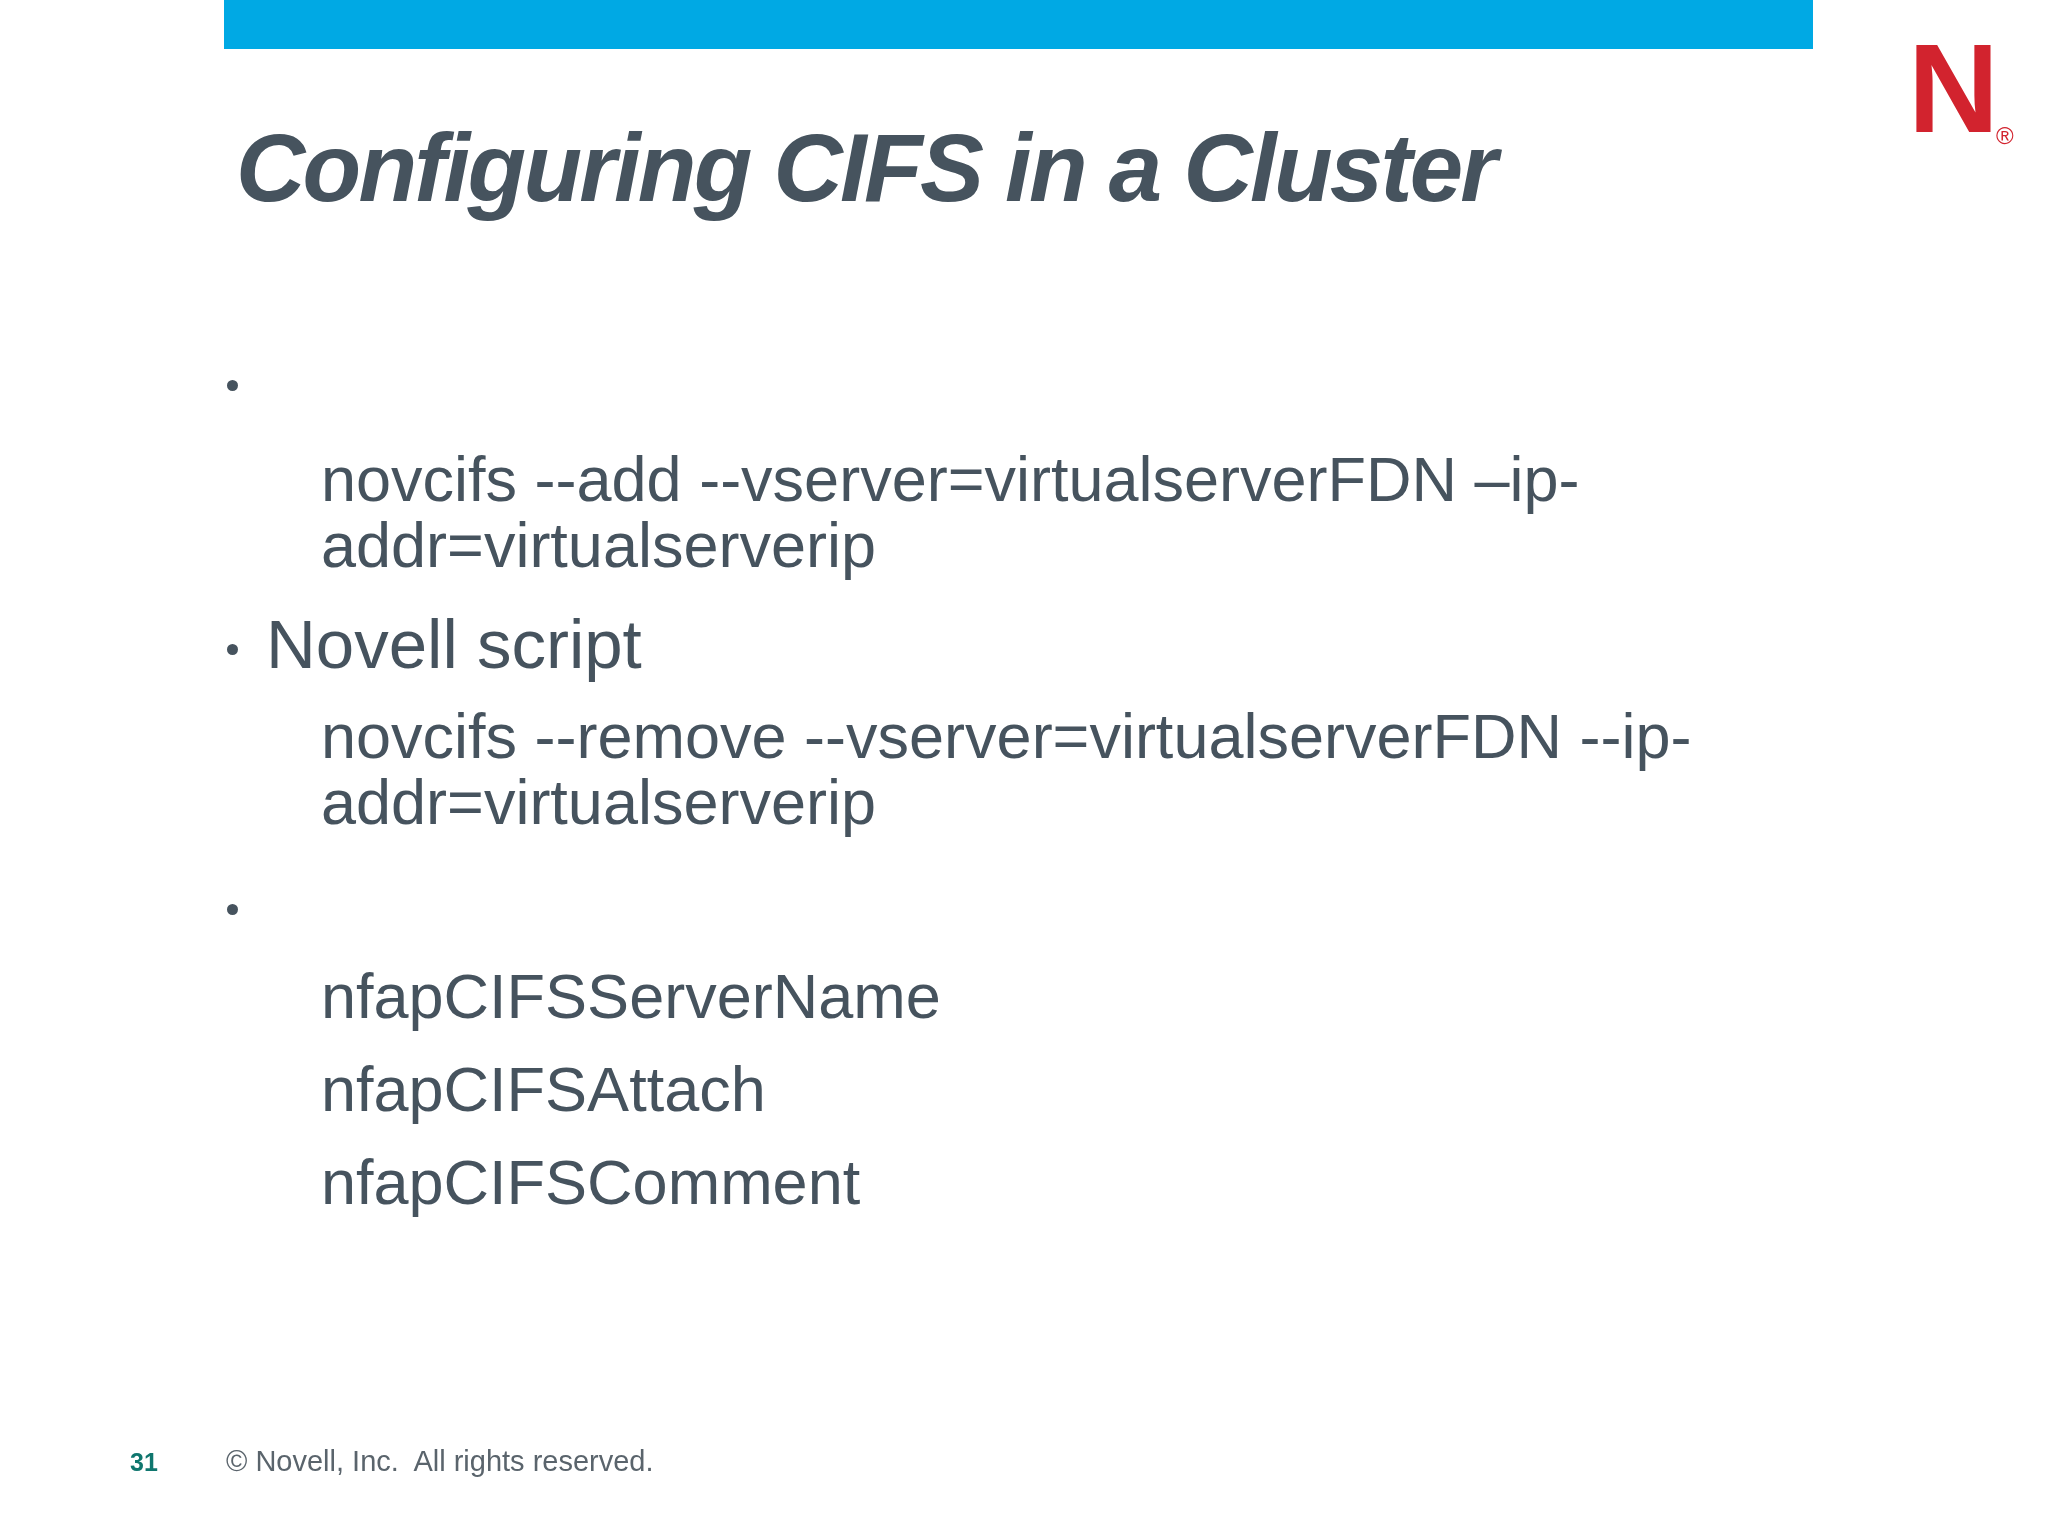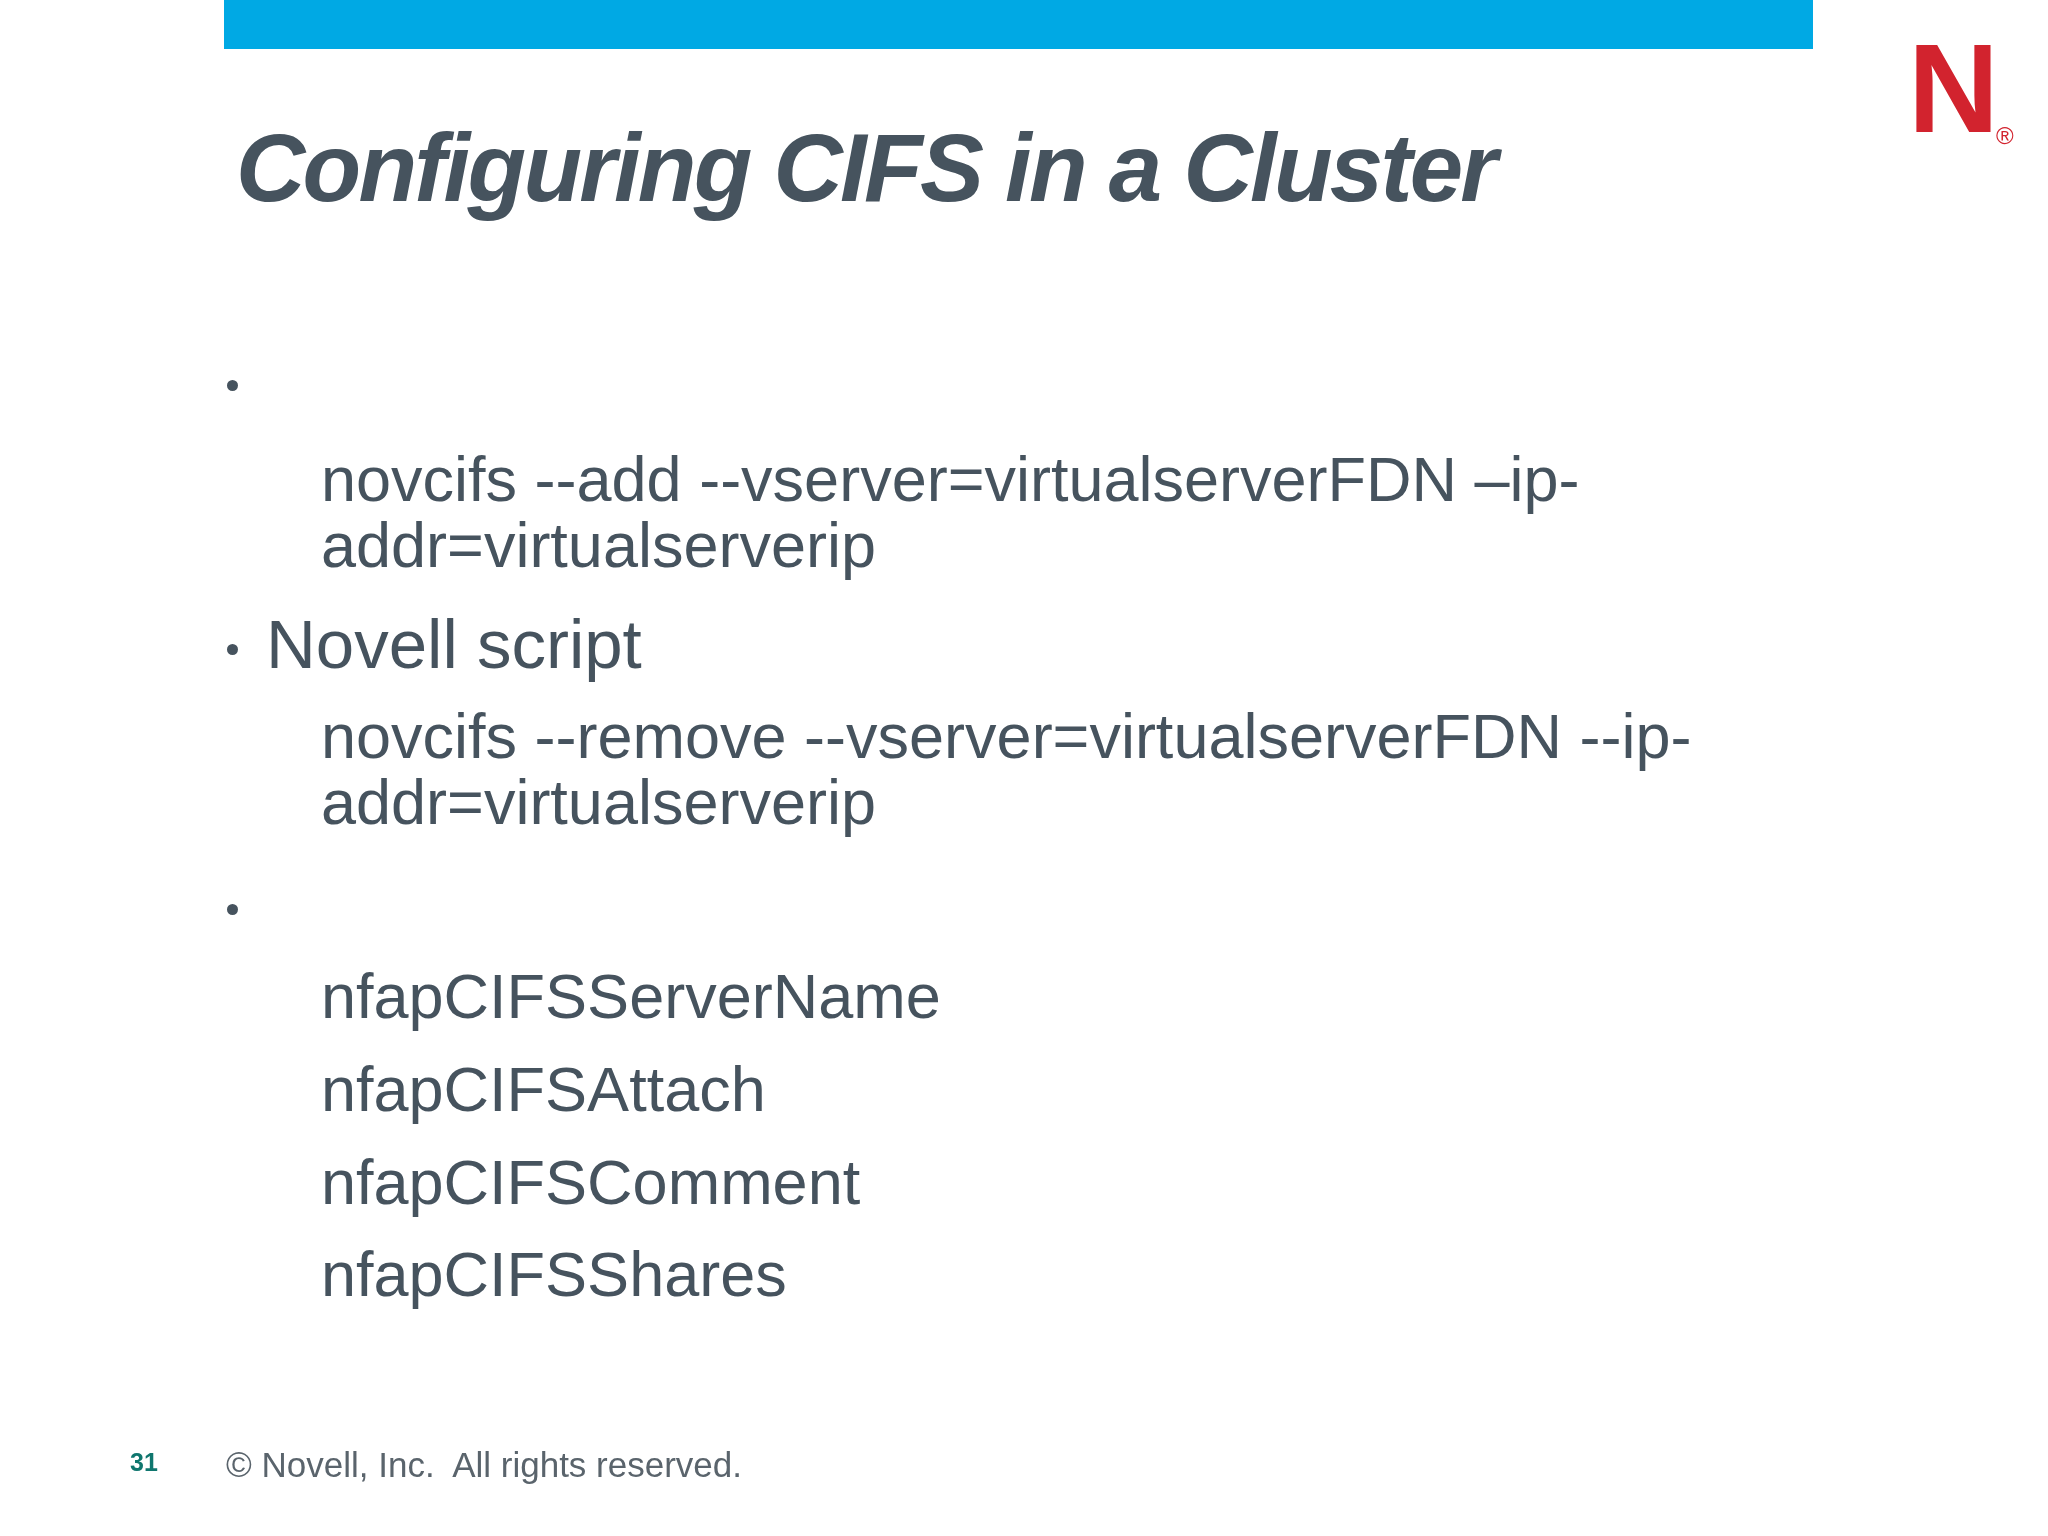--- a/index.html
+++ b/index.html
@@ -92,21 +92,21 @@
     top: 1450px;
     font-size: 25px;
     line-height: 1;
     font-weight: 700;
     color: #0f766e;
   }
   .copyright {
     position: absolute;
     left: 226px;
     top: 1447px;
-    font-size: 35px;
+    font-size: 29px;
     line-height: 1;
     font-weight: 400;
     color: #5A646C;
     white-space: nowrap;
     text-align: center;
   }
 </style>
 </head>
 <body>
 
@@ -127,18 +127,17 @@
 
   <div class="dot" style="top:644px"></div>
   <div class="label" style="top:610px">Novell script</div>
   <div class="code" style="top:705px">novcifs --remove --vserver=virtualserverFDN --ip-</div>
   <div class="code" style="top:771px">addr=virtualserverip</div>
 
   <div class="dot" style="top:904px"></div>
   <div class="code" style="top:965px">nfapCIFSServerName</div>
   <div class="code" style="top:1058px">nfapCIFSAttach</div>
   <div class="code" style="top:1151px">nfapCIFSComment</div>
-  <div class="code" style="top:1243px">nfapCIFSShares</div>
 
   <div class="page-number">31</div>
   <div class="copyright">© Novell, Inc.&nbsp; All rights reserved.</div>
 
 </div>
 
 </body></html>

